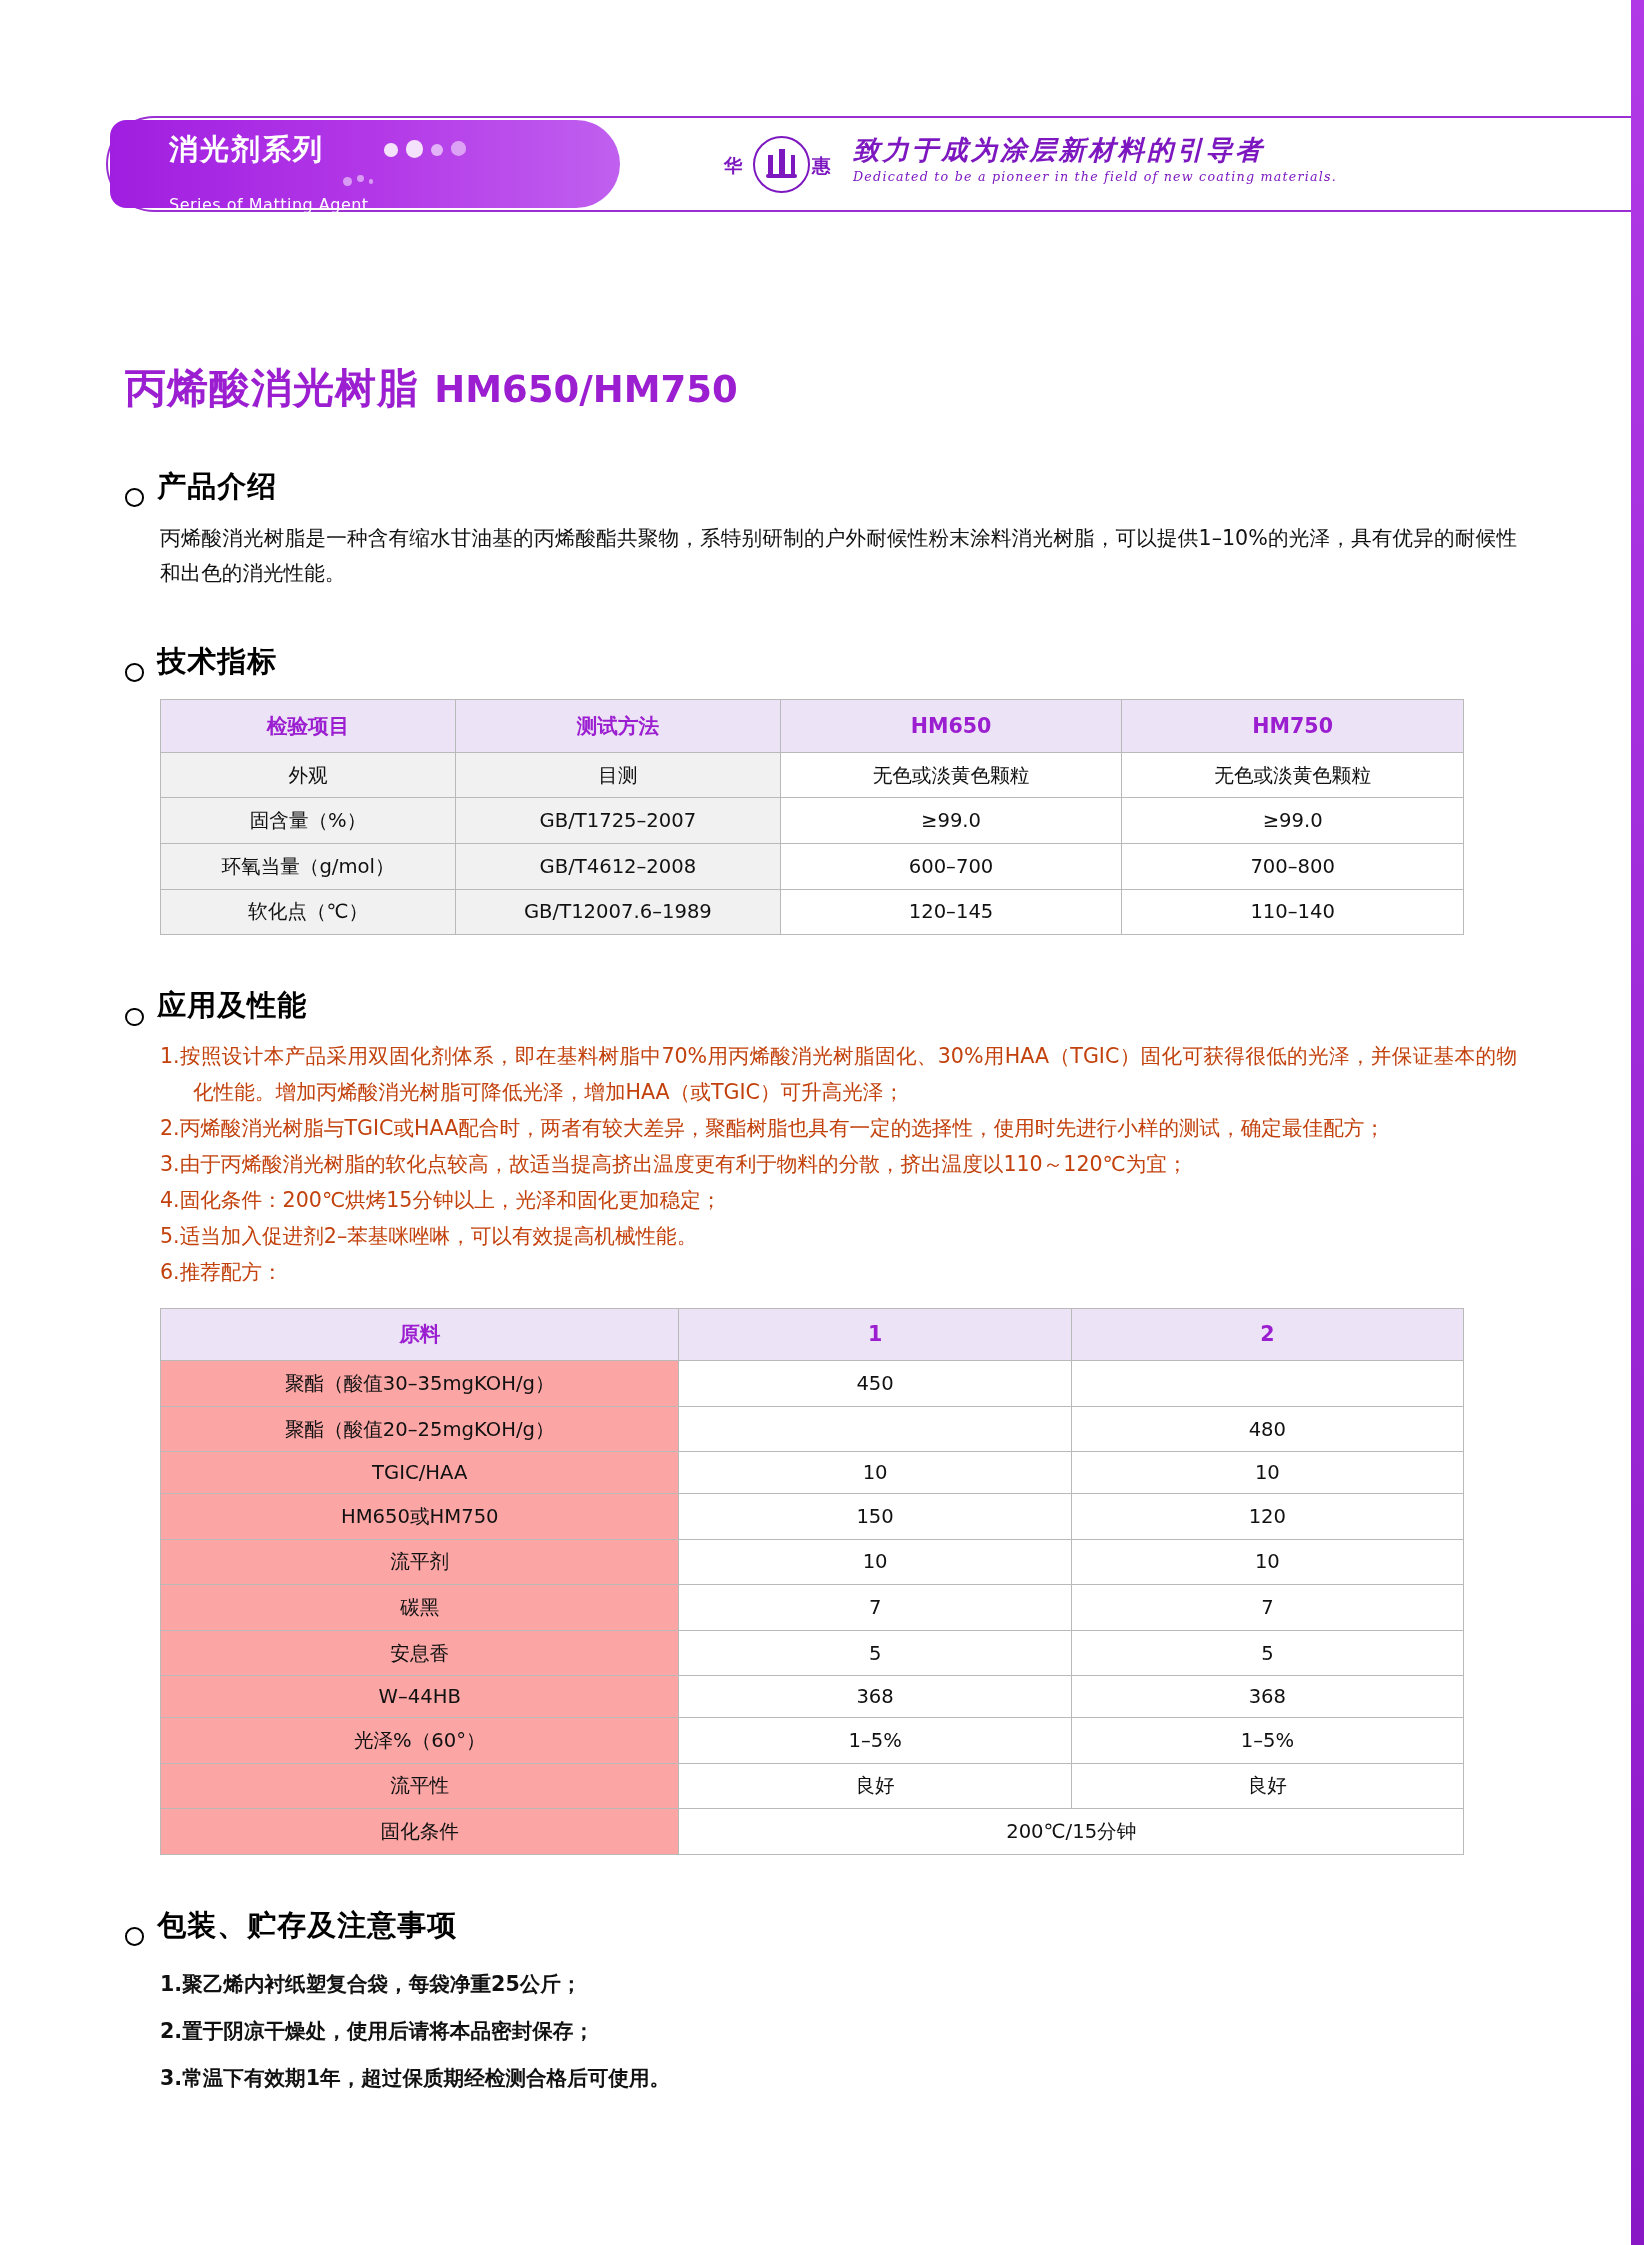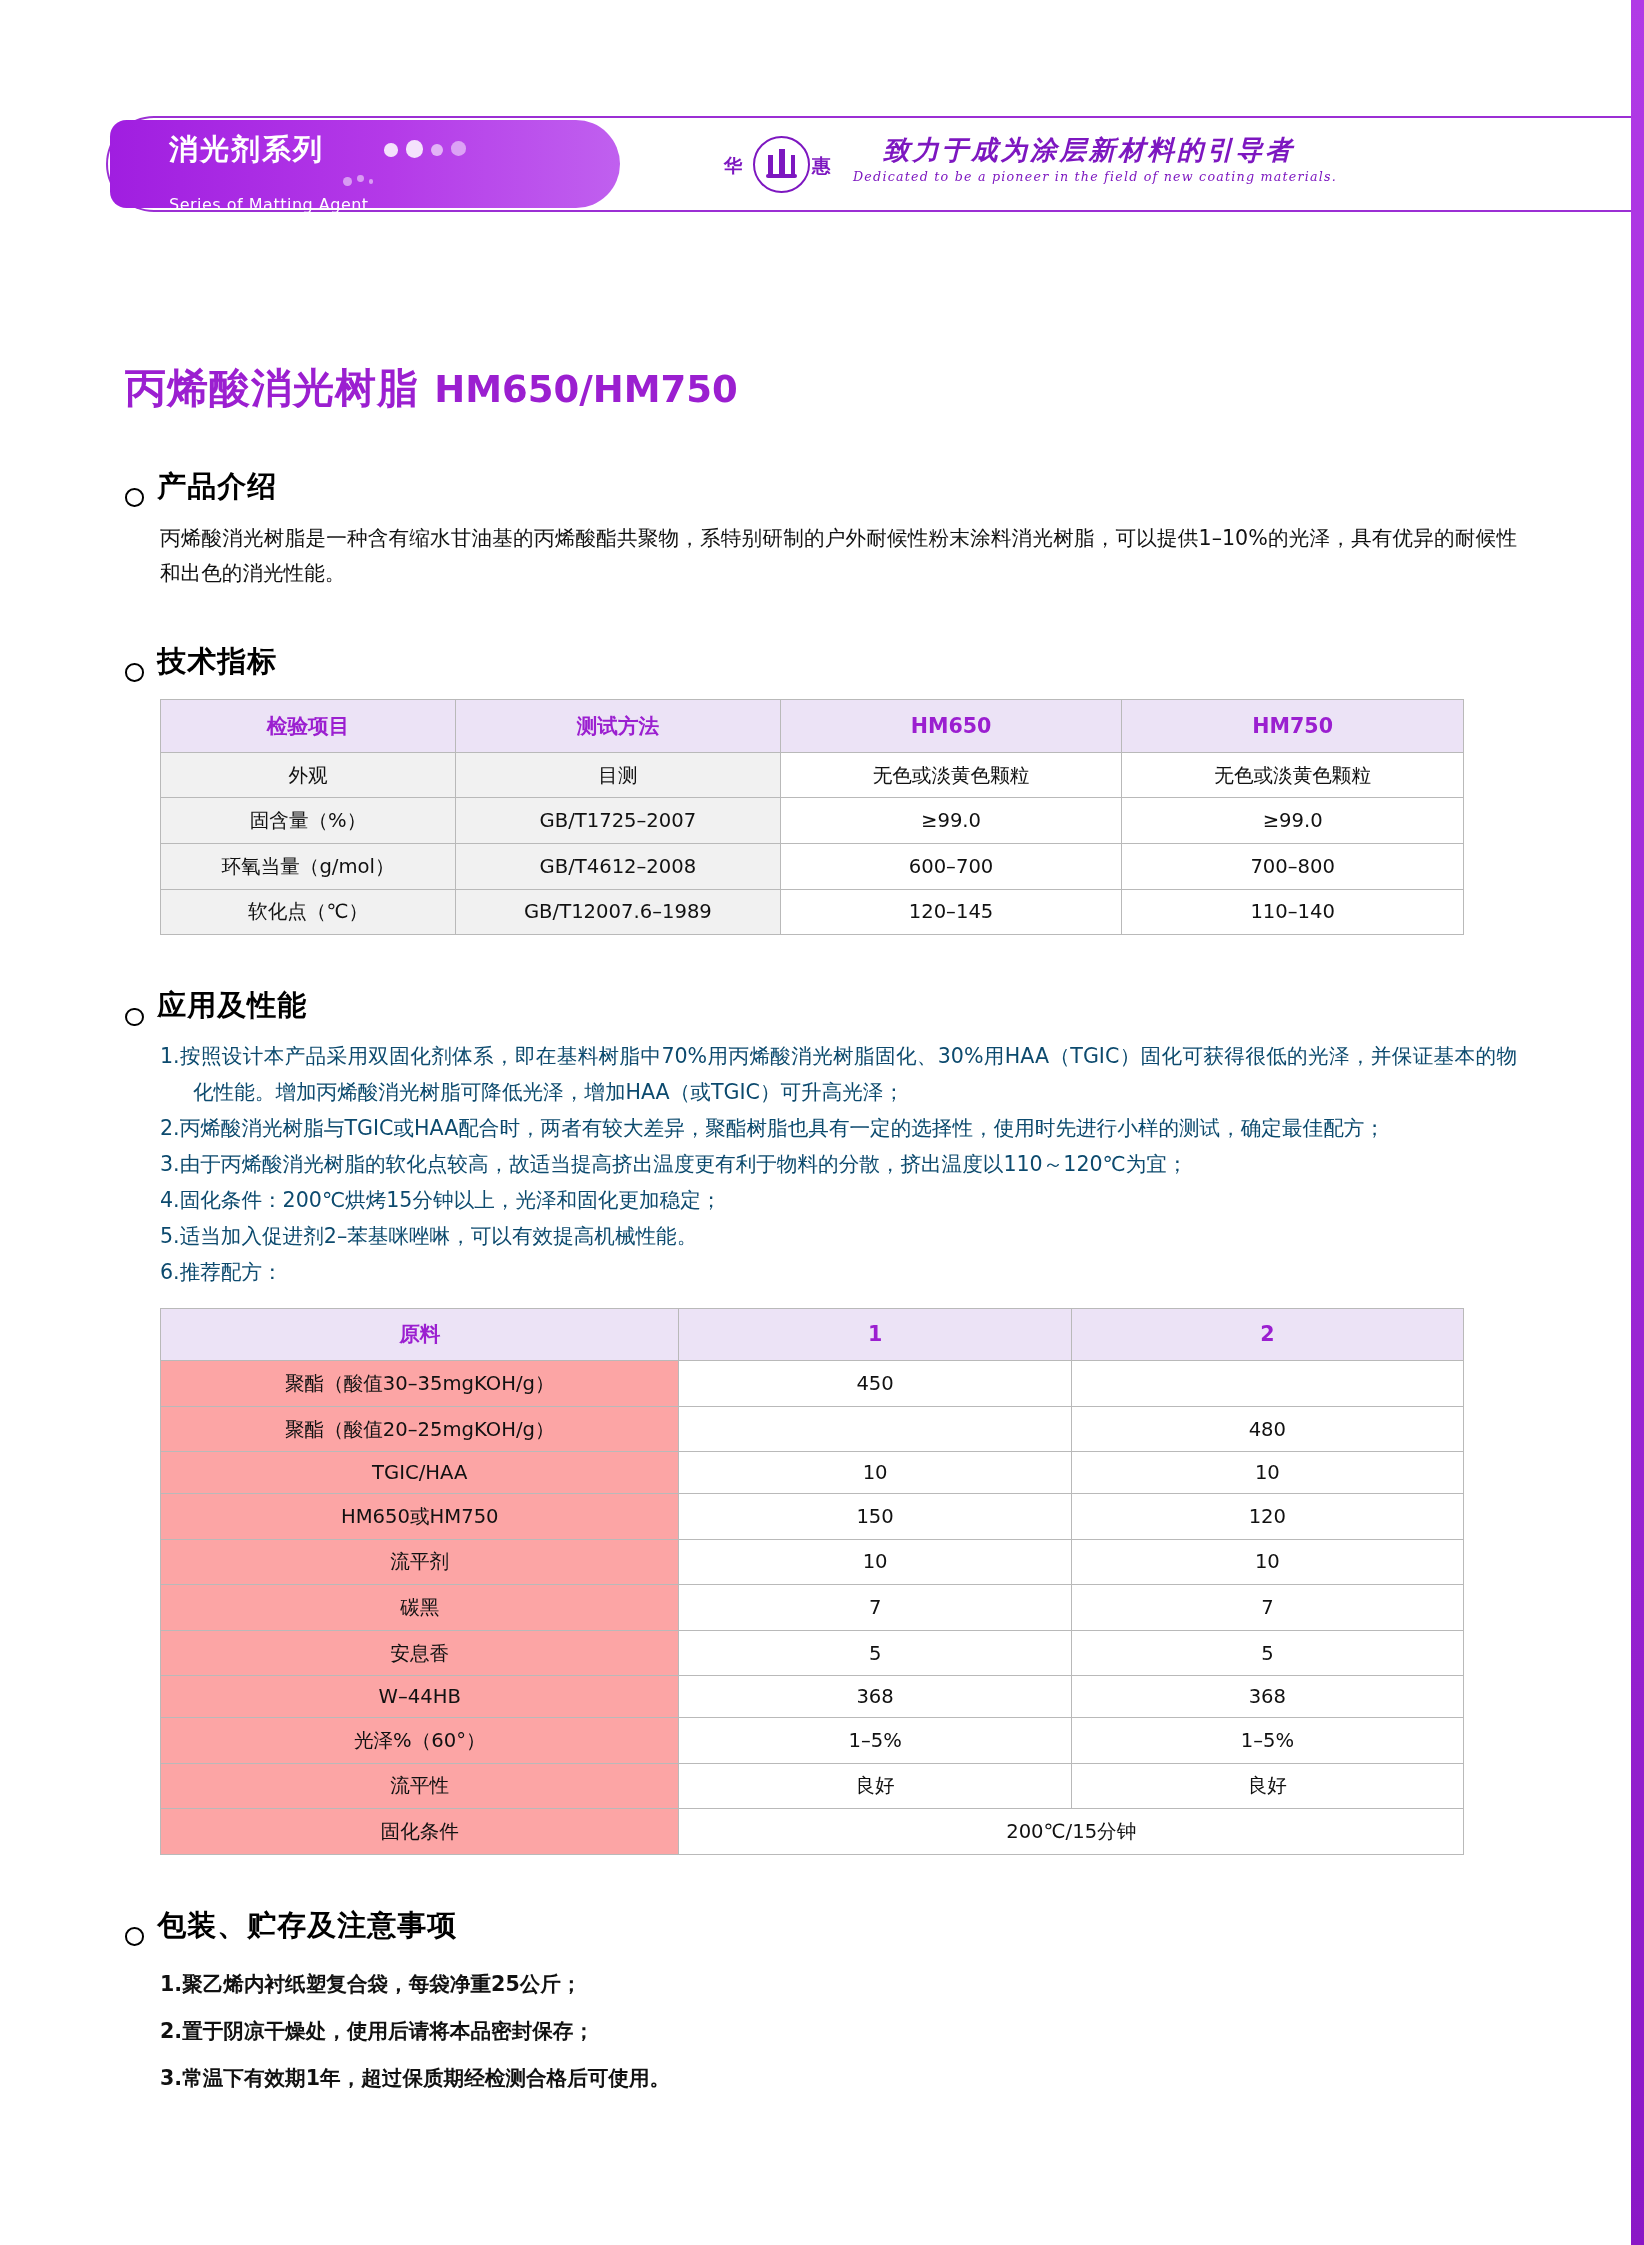--- a/index.html
+++ b/index.html
@@ -135,21 +135,20 @@
     top: 15.7px;
     color: #7d17c0;
   }
   .slogan-cn {
     font-size: 26.5px;
     font-family: "DejaVu Serif", "Liberation Serif", serif;
     font-weight: bold;
     letter-spacing: 2.9px;
     line-height: 35px;
     font-style: italic;
-    margin-left: 30px;
   }
   .slogan-en {
     font-size: 12.7px;
     font-family: "DejaVu Serif", "Liberation Serif", serif;
     font-style: italic;
     letter-spacing: 1.2px;
     line-height: 19.6px;
   }
 
   
@@ -231,21 +230,21 @@
     background: #fca5a5;
   }
 
   
   ol.plist {
     margin: 11.8px 0 0 35px;
     padding: 0;
     list-style: none;
     font-size: 20.6px;
     line-height: 36px;
-    color: #0c4a6e;
+    color: #c2410c;
   }
   ol.plist li {
     padding-left: 33px;
     text-indent: -33px;
     text-align: justify;
   }
   ul.plain {
     margin: 15.7px 0 0 35px;
     padding: 0;
     list-style: none;

